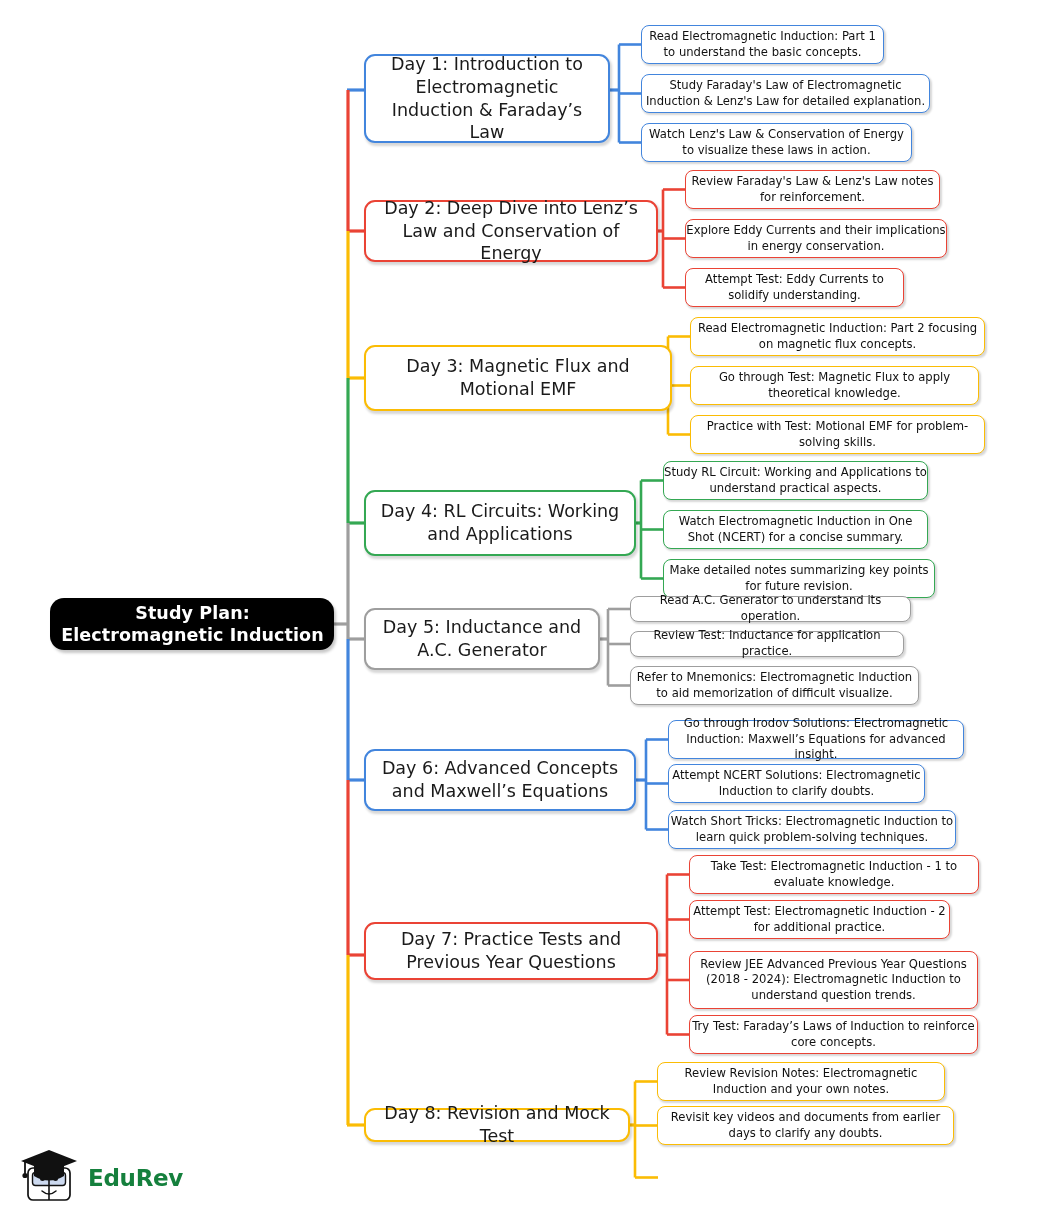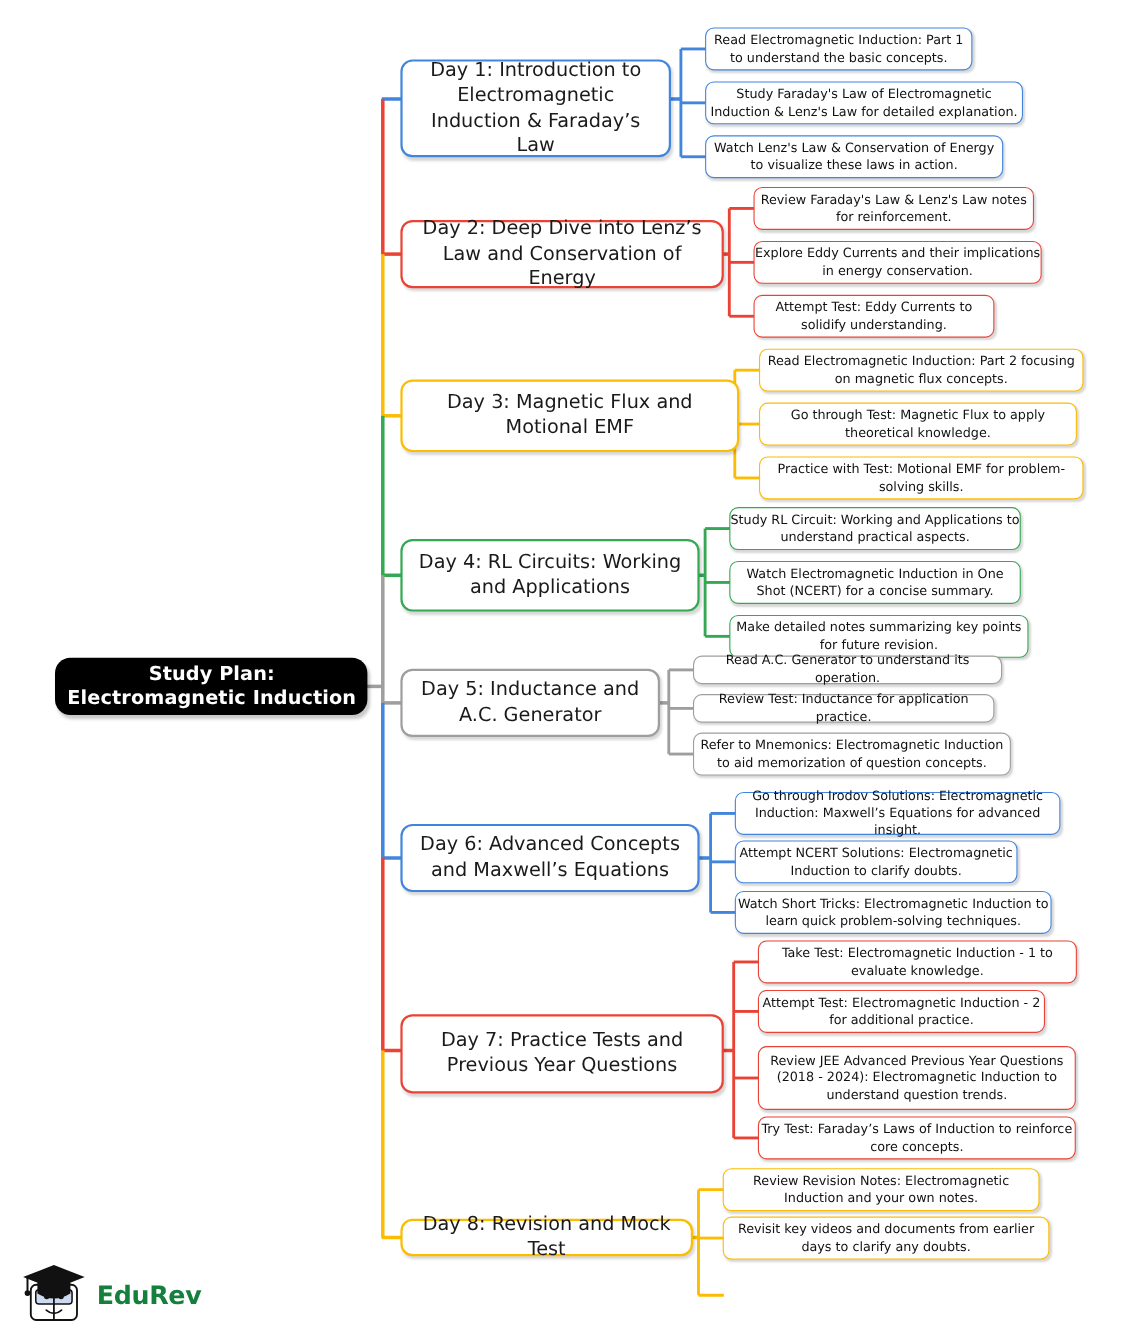--- a/index.html
+++ b/index.html
@@ -111,26 +111,26 @@
     <div class="node leaf" style="left: 690px; top: 317px; width: 295px; height: 39px; border-color: rgb(251, 188, 4);">Read Electromagnetic Induction: Part 2 focusing on magnetic flux concepts.</div>
     <div class="node leaf" style="left: 690px; top: 366px; width: 289px; height: 39px; border-color: rgb(251, 188, 4);">Go through Test: Magnetic Flux to apply theoretical knowledge.</div>
     <div class="node leaf" style="left: 690px; top: 415px; width: 295px; height: 39px; border-color: rgb(251, 188, 4);">Practice with Test: Motional EMF for problem-solving skills.</div>
     <div class="node day" style="left: 364px; top: 490px; width: 272px; height: 66px; border-color: rgb(52, 168, 83);">Day 4: RL Circuits: Working and Applications</div>
     <div class="node leaf" style="left: 663px; top: 461px; width: 265px; height: 39px; border-color: rgb(52, 168, 83);">Study RL Circuit: Working and Applications to understand practical aspects.</div>
     <div class="node leaf" style="left: 663px; top: 559px; width: 272px; height: 39px; border-color: rgb(52, 168, 83);">Make detailed notes summarizing key points for future revision.</div>
     <div class="node leaf" style="left: 663px; top: 510px; width: 265px; height: 39px; border-color: rgb(52, 168, 83);">Watch Electromagnetic Induction in One Shot (NCERT) for a concise summary.</div>
     <div class="node day" style="left: 364px; top: 608px; width: 236px; height: 62px; border-color: rgb(158, 158, 158);">Day 5: Inductance and A.C. Generator</div>
     <div class="node leaf" style="left: 630px; top: 596px; width: 281px; height: 26px; border-color: rgb(158, 158, 158);">Read A.C. Generator to understand its operation.</div>
     <div class="node leaf" style="left: 630px; top: 631px; width: 274px; height: 26px; border-color: rgb(158, 158, 158);">Review Test: Inductance for application practice.</div>
-    <div class="node leaf" style="left: 630px; top: 666px; width: 289px; height: 39px; border-color: rgb(158, 158, 158);">Refer to Mnemonics: Electromagnetic Induction to aid memorization of question concepts.</div>
+    <div class="node leaf" style="left: 630px; top: 666px; width: 289px; height: 39px; border-color: rgb(158, 158, 158);">Refer to Mnemonics: Electromagnetic Induction to aid memorization of difficult visualize.</div>
     <div class="node day" style="left: 364px; top: 749px; width: 272px; height: 62px; border-color: rgb(66, 133, 221);">Day 6: Advanced Concepts and Maxwell’s Equations</div>
     <div class="node leaf" style="left: 668px; top: 764px; width: 257px; height: 39px; border-color: rgb(66, 133, 221);">Attempt NCERT Solutions: Electromagnetic Induction to clarify doubts.</div>
     <div class="node leaf" style="left: 668px; top: 720px; width: 296px; height: 39px; border-color: rgb(66, 133, 221);">Go through Irodov Solutions: Electromagnetic Induction: Maxwell’s Equations for advanced insight.</div>
     <div class="node leaf" style="left: 668px; top: 810px; width: 288px; height: 39px; border-color: rgb(66, 133, 221);">Watch Short Tricks: Electromagnetic Induction to learn quick problem-solving techniques.</div>
-    <div class="node day" style="left: 364px; top: 922px; width: 294px; height: 72px; border-color: rgb(234, 67, 53);">Day 7: Practice Tests and Previous Year Questions</div>
+    <div class="node day" style="left: 364px; top: 922px; width: 294px; height: 58px; border-color: rgb(234, 67, 53);">Day 7: Practice Tests and Previous Year Questions</div>
     <div class="node leaf" style="left: 689px; top: 855px; width: 290px; height: 39px; border-color: rgb(234, 67, 53);">Take Test: Electromagnetic Induction - 1 to evaluate knowledge.</div>
     <div class="node leaf" style="left: 689px; top: 900px; width: 261px; height: 39px; border-color: rgb(234, 67, 53);">Attempt Test: Electromagnetic Induction - 2 for additional practice.</div>
     <div class="node leaf" style="left: 689px; top: 951px; width: 289px; height: 58px; border-color: rgb(234, 67, 53);">Review JEE Advanced Previous Year Questions (2018 - 2024): Electromagnetic Induction to understand question trends.</div>
     <div class="node leaf" style="left: 689px; top: 1015px; width: 289px; height: 39px; border-color: rgb(234, 67, 53);">Try Test: Faraday’s Laws of Induction to reinforce core concepts.</div>
     <div class="node day" style="left: 364px; top: 1108px; width: 266px; height: 34px; border-color: rgb(251, 188, 4);">Day 8: Revision and Mock Test</div>
     <div class="node leaf" style="left: 657px; top: 1062px; width: 288px; height: 39px; border-color: rgb(251, 188, 4);">Review Revision Notes: Electromagnetic Induction and your own notes.</div>
     <div class="node leaf" style="left: 657px; top: 1106px; width: 297px; height: 39px; border-color: rgb(251, 188, 4);">Revisit key videos and documents from earlier days to clarify any doubts.</div>
   </div>
 
 <div id="logo">

